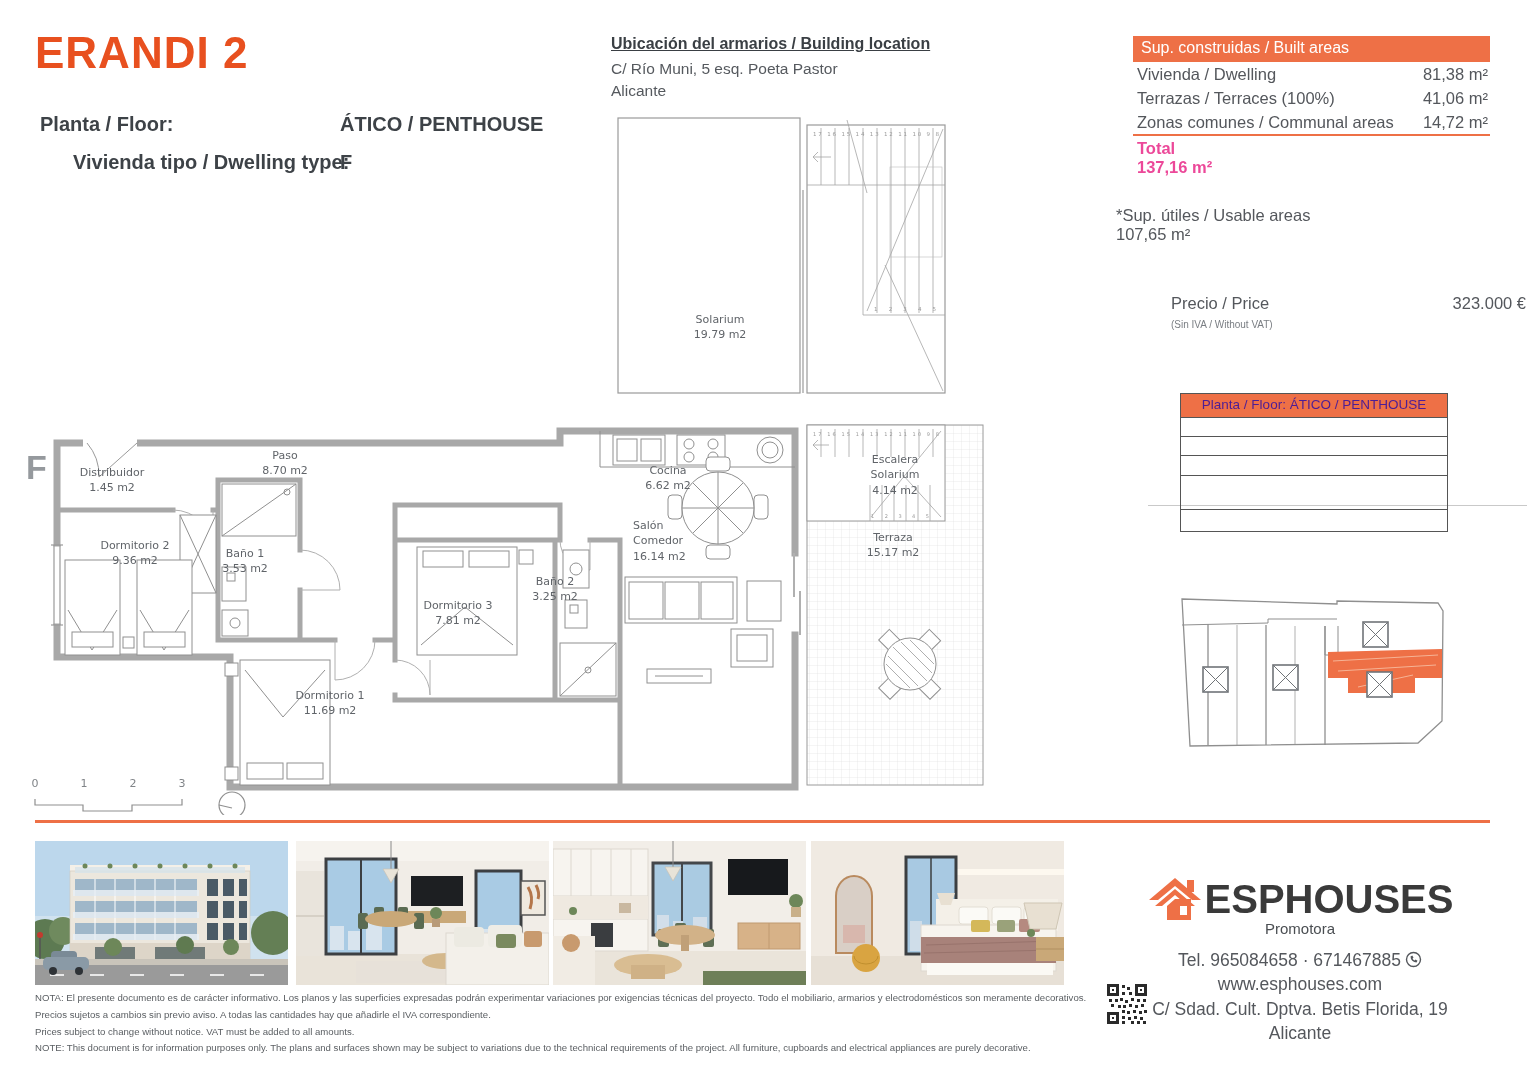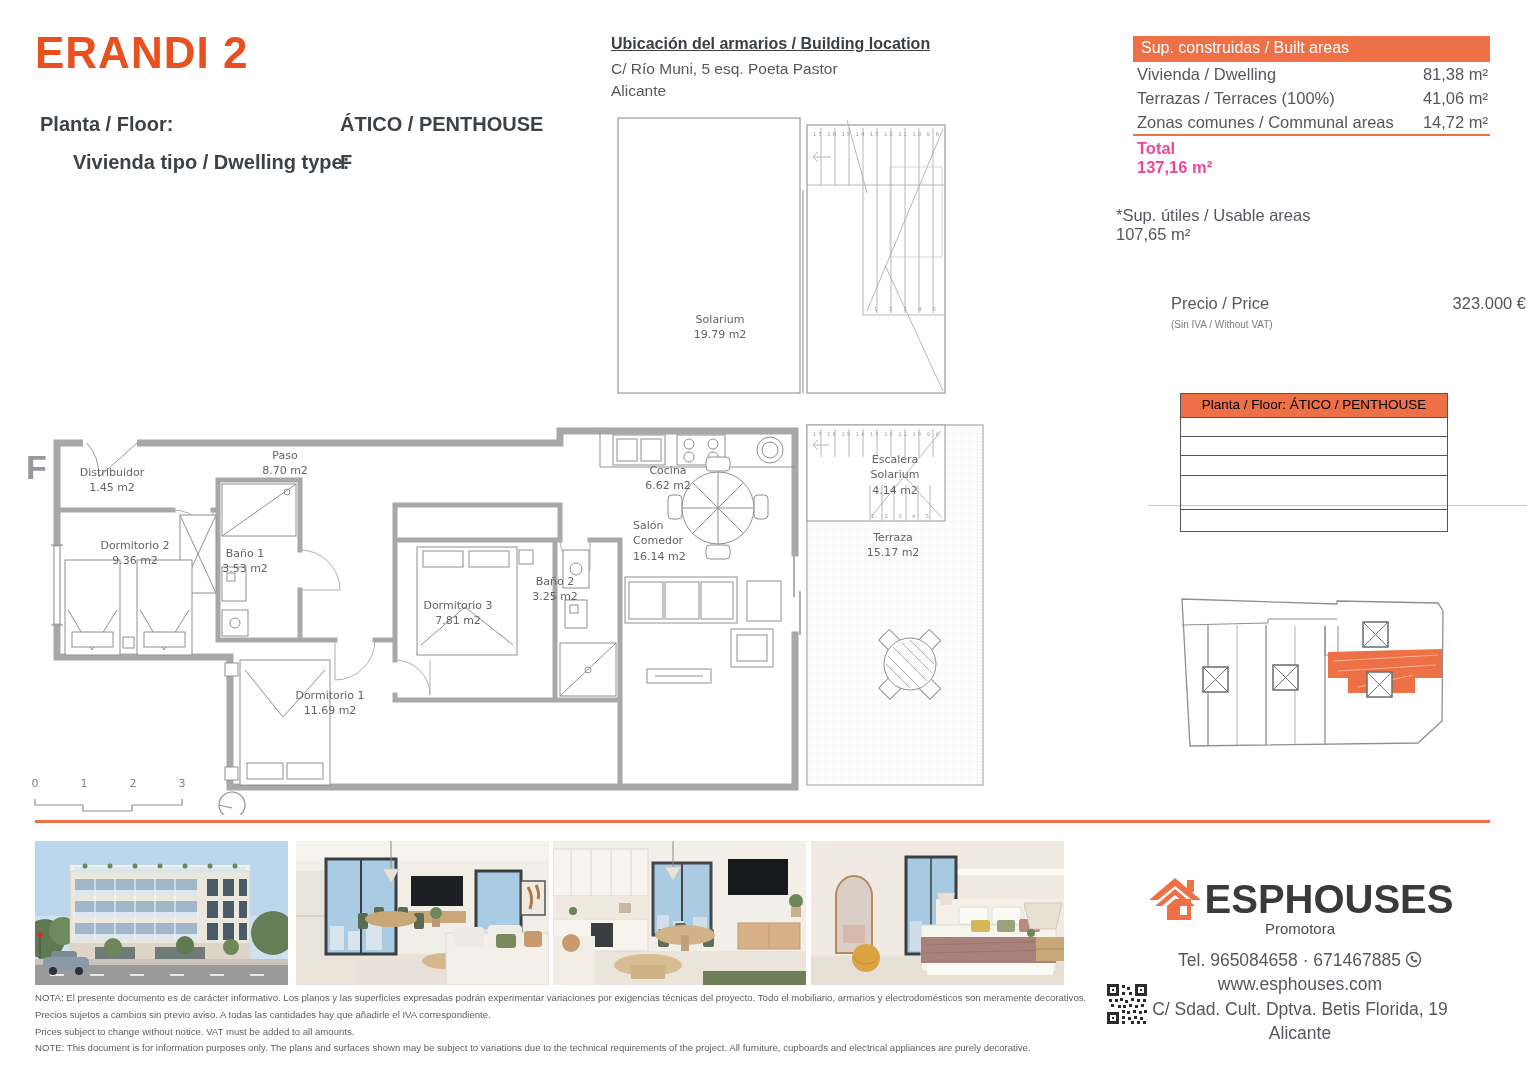--- a/index.html
+++ b/index.html
@@ -16,21 +16,21 @@
   
   .ba{left:1133px;top:36px;width:357px;}
   .ba-head{background:#ee7046;color:#fff;font-size:16px;padding:3px 8px;height:20px;}
   .ba-row{display:flex;justify-content:space-between;font-size:16.5px;color:#54575c;padding:2.5px 2px 2.5px 4px;}
   .ba-row.total{font-weight:700;color:#ec4899;border-top:2px solid #ee7046;flex-direction:column;}
   .ba-val{white-space:nowrap;}
   .usable-row,.price-row{display:flex;justify-content:space-between;font-size:16.5px;color:#54575c;}
   .price-note{font-size:10px;color:#7a7e83;}
   
   .ftab{left:1180px;top:393px;width:266px;border:1px solid #555;}
-  .ftab-head{background:#ee7046;color:#000000;font-size:13.5px;text-align:center;padding:3px 0;height:17px;}
+  .ftab-head{background:#ee7046;color:#4c1d95;font-size:13.5px;text-align:center;padding:3px 0;height:17px;}
   .ftab-row{border-top:1px solid #555;background:transparent;}
   
   .rlabel{position:absolute;font-size:11px;line-height:1.4;color:#606469;text-align:center;
           font-family:"DejaVu Sans",sans-serif;}
   .rlabel span{display:block;}
   .rlabel.leftal{text-align:left;}
   .fmark{font-size:34px;font-weight:700;color:#95999d;}
   .scalenum{position:absolute;font-size:11px;color:#808488;font-family:"DejaVu Sans",sans-serif;transform:translateX(-50%);}
   
   .divider{left:35px;top:820px;width:1455px;height:3px;background:#ee7046;}

